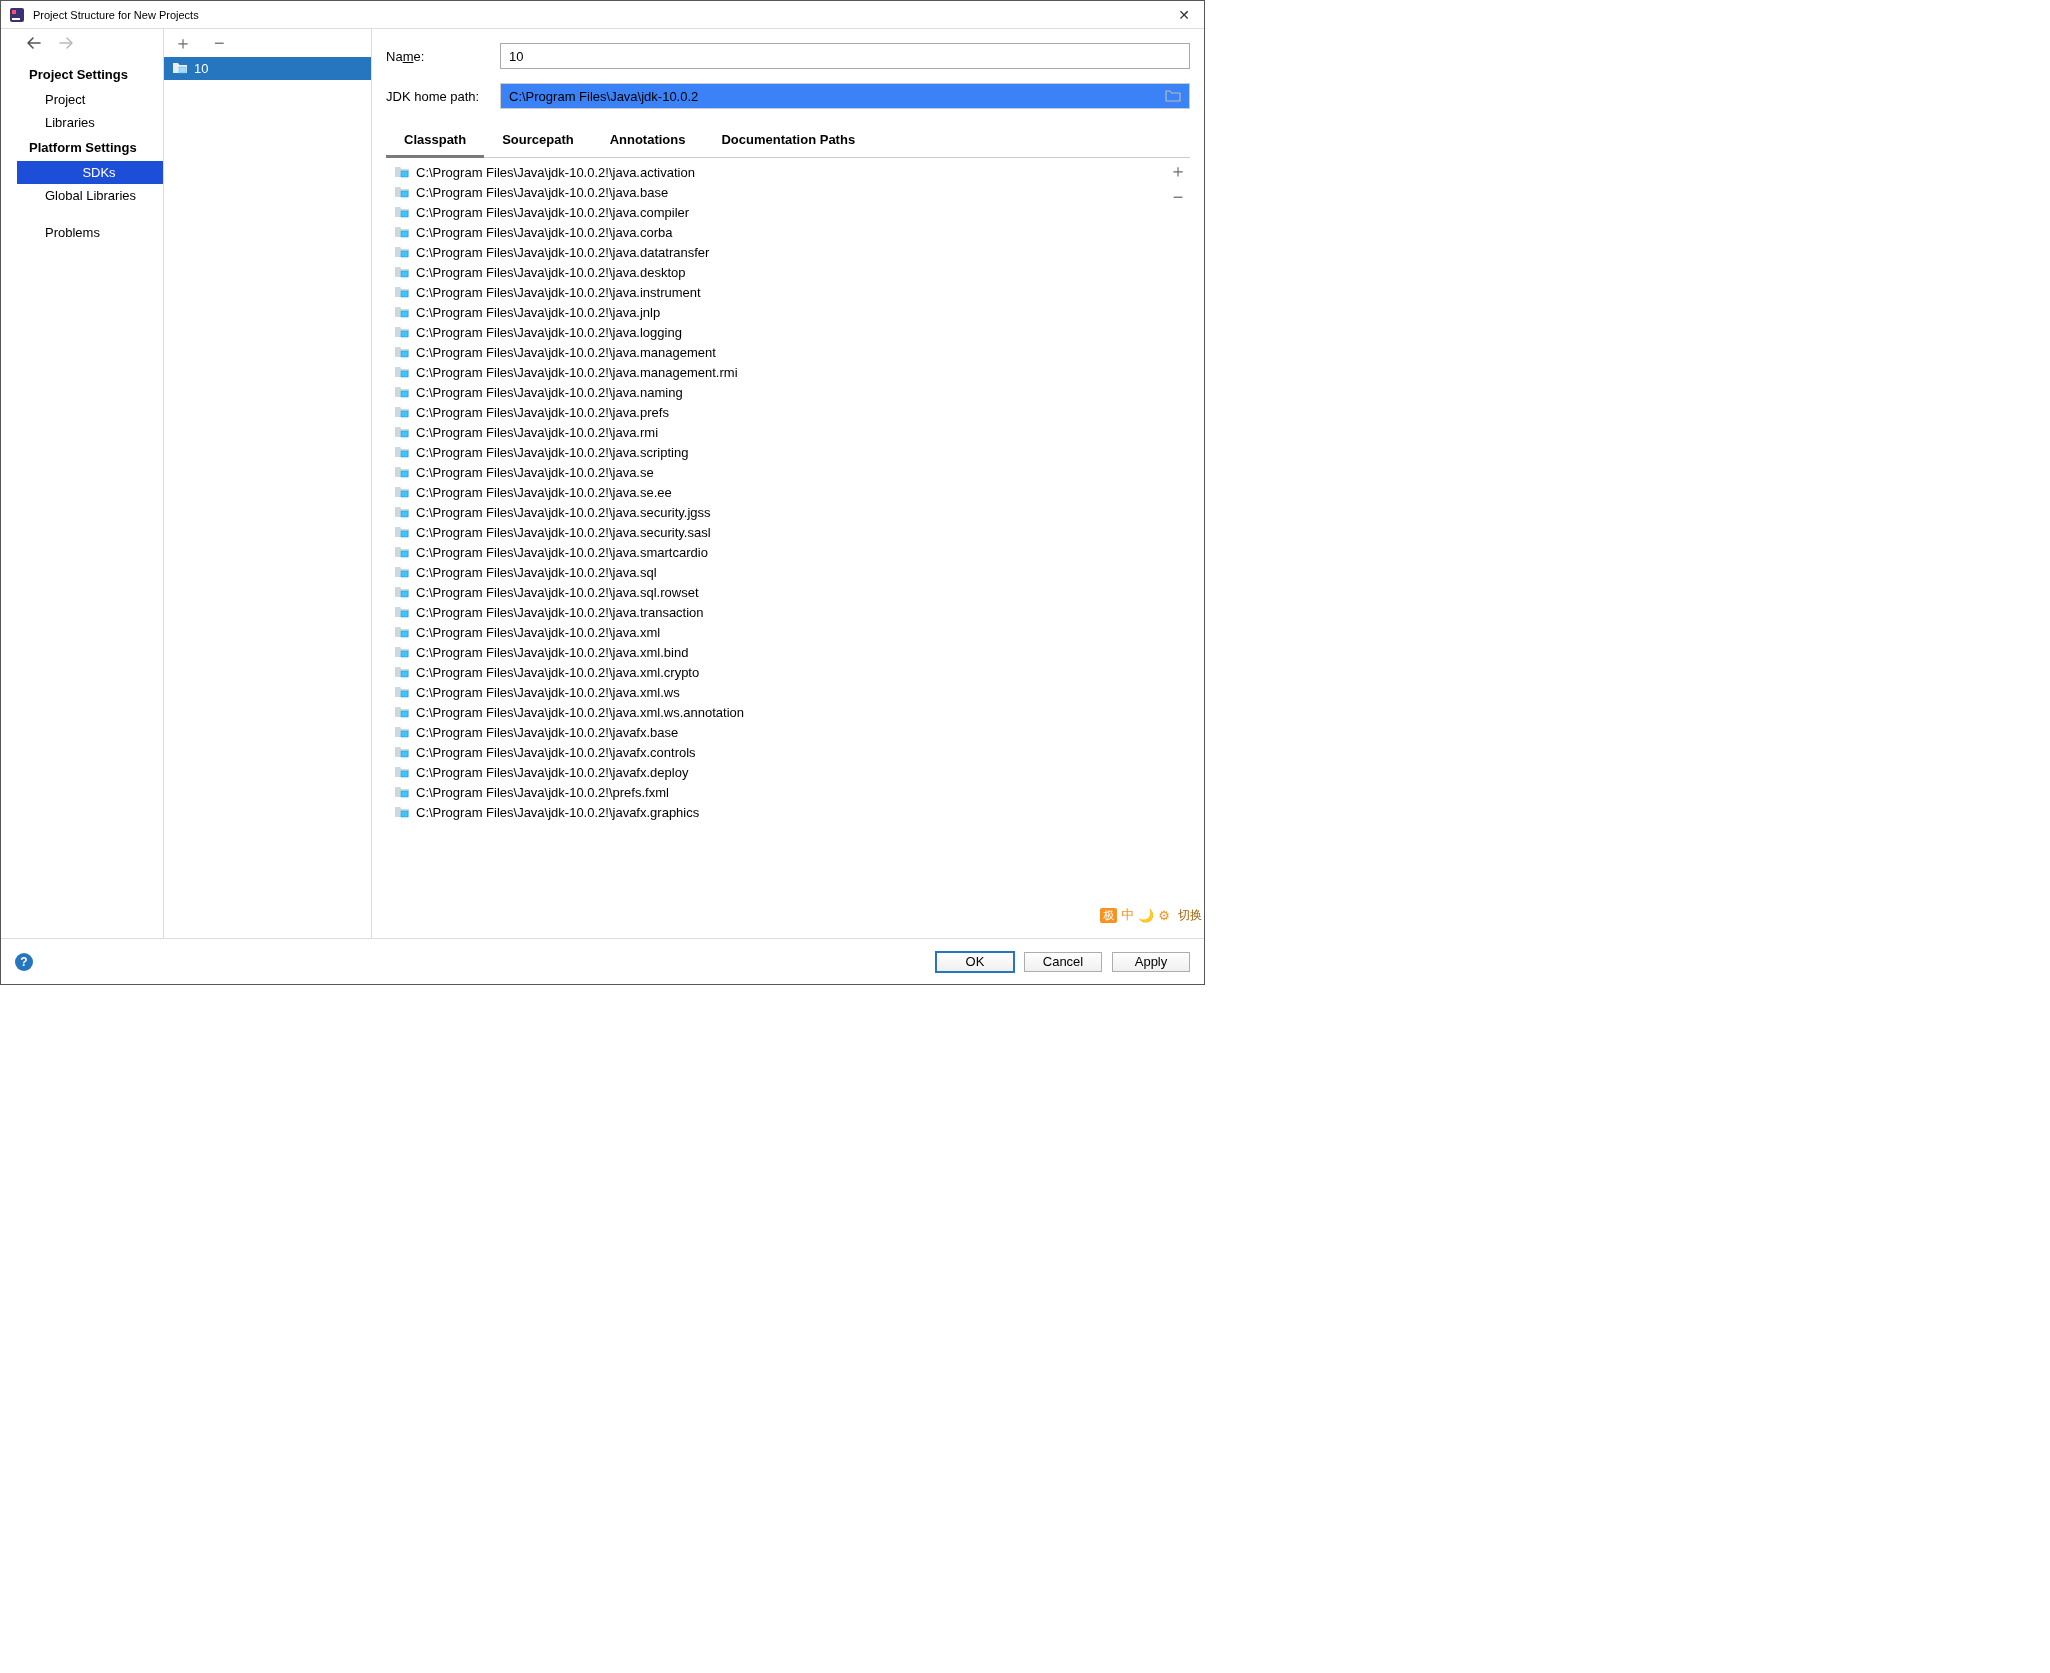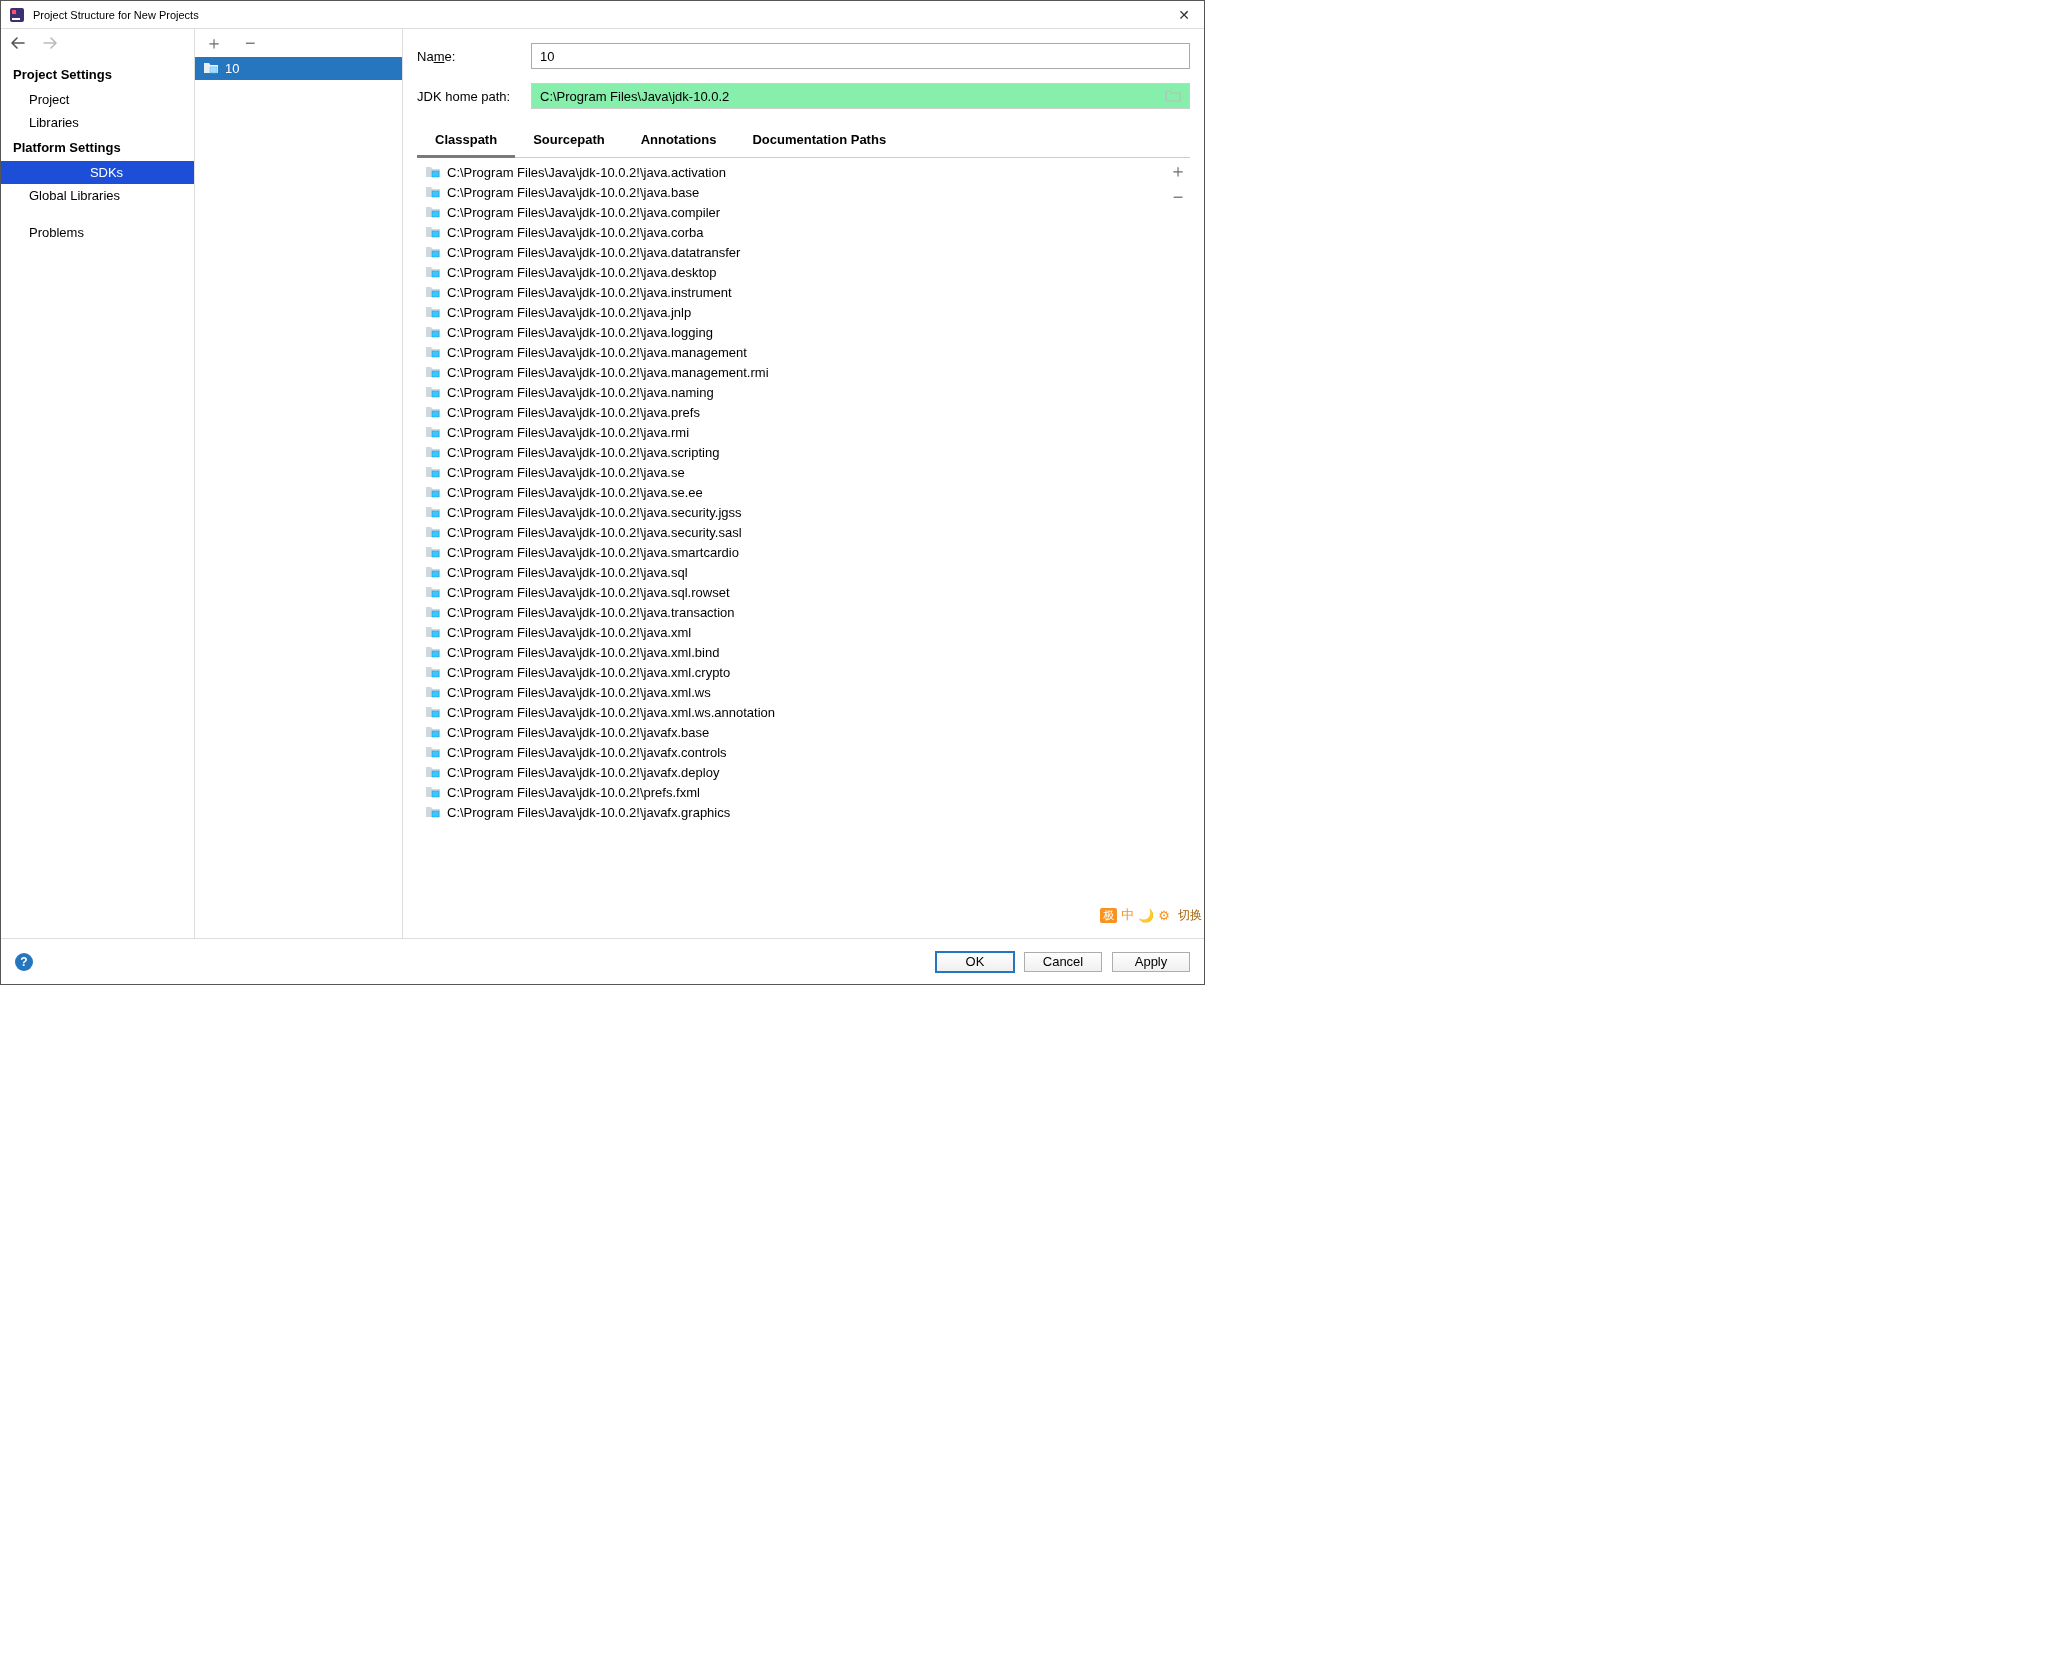--- a/index.html
+++ b/index.html
@@ -6,42 +6,42 @@
   html, body { margin:0; padding:0; font-family: "Segoe UI", Arial, sans-serif; font-size:13px; color:#000; background:#fff; height:100%; }
   .window { width:1205px; height:985px; border:1px solid #555; display:flex; flex-direction:column; background:#fff; position:relative;}
   
   .titlebar { height:28px; display:flex; align-items:center; padding:0 8px; border-bottom:1px solid #ddd; }
   .titlebar .app-icon { width:16px; height:16px; margin-right:8px; }
   .titlebar .title { flex:1; font-size:11px; }
   .titlebar .close { font-size:14px; padding:0 6px; cursor:pointer; color:#333;}
   
   .body { flex:1; display:flex; overflow:hidden; }
   
-  .leftnav { width:194px; border-right:1px solid #ddd; display:flex; flex-direction:column; }
+  .leftnav { width:163px; border-right:1px solid #ddd; display:flex; flex-direction:column;padding-left:16px; }
   .leftnav .nav-toolbar { height:28px; display:flex; align-items:center; padding:0 10px; gap:18px; }
   .nav-toolbar svg { display:block; }
   .nav-items { flex:1; overflow:auto; padding-top:4px;}
   .nav-head { font-weight:700; font-size:13px; padding:6px 10px 6px 12px; }
   .nav-item { font-size:13px; padding:4px 10px 4px 28px; cursor:pointer; }
   .nav-item.selected { background:#1d4ed8; color:#fff;text-align:center; }
   
   .midcol { width:208px; border-right:1px solid #ddd; display:flex; flex-direction:column; }
   .mid-toolbar { height:28px; display:flex; align-items:center; padding:0 10px; gap:22px; color:#6e6e6e;}
   .mid-toolbar .plus, .mid-toolbar .minus { font-size:18px; line-height:1; cursor:pointer; color:#6e6e6e;}
   .mid-list { flex:1; overflow:auto; }
   .mid-item { display:flex; align-items:center; gap:6px; padding:3px 8px; cursor:pointer; }
   .mid-item.selected { background:#2675BF; color:#fff; }
   
   .rightcol { flex:1; display:flex; flex-direction:column; min-width:0;}
   .right-inner { padding:14px 14px 0 14px; display:flex; flex-direction:column; flex:1; min-height:0;}
   .form-row { display:flex; align-items:center; margin-bottom:14px; }
   .form-row label { width:114px; font-size:13px; }
   .form-row label .u { text-decoration: underline; }
   .form-row .text-input { flex:1; height:26px; border:1px solid #aaa; padding:0 8px; font-size:13px; background:#fff; }
-  .form-row .path-input { flex:1; height:26px; border:1px solid #ccc; background:#86efac; padding:0 8px; font-size:13px; display:flex; align-items:center; justify-content:space-between;}
+  .form-row .path-input { flex:1; height:26px; border:1px solid #ccc; background:#3b82f6; padding:0 8px; font-size:13px; display:flex; align-items:center; justify-content:space-between;}
   .form-row .path-input .folder-btn { color:#aaa; }
   
   .tabs { display:flex; border-bottom:1px solid #ccc; margin-bottom:0;}
   .tab { padding:8px 18px 8px 18px; font-size:13px; cursor:pointer; border-bottom:3px solid transparent; position:relative; top:1px;font-weight:bold;}
   .tab.active { border-bottom:3px solid #7a7a7a; }
   
   .cp-wrap { flex:1; display:flex; min-height:0; }
   .cp-list { flex:1; overflow-y:scroll; padding:4px 0 4px 4px; }
   .cp-row { display:flex; align-items:center; gap:6px; padding:1.5px 4px; font-size:13px; white-space:nowrap;}
   .cp-side { width:24px; display:flex; flex-direction:column; align-items:center; padding-top:4px; gap:8px; color:#6e6e6e;}

